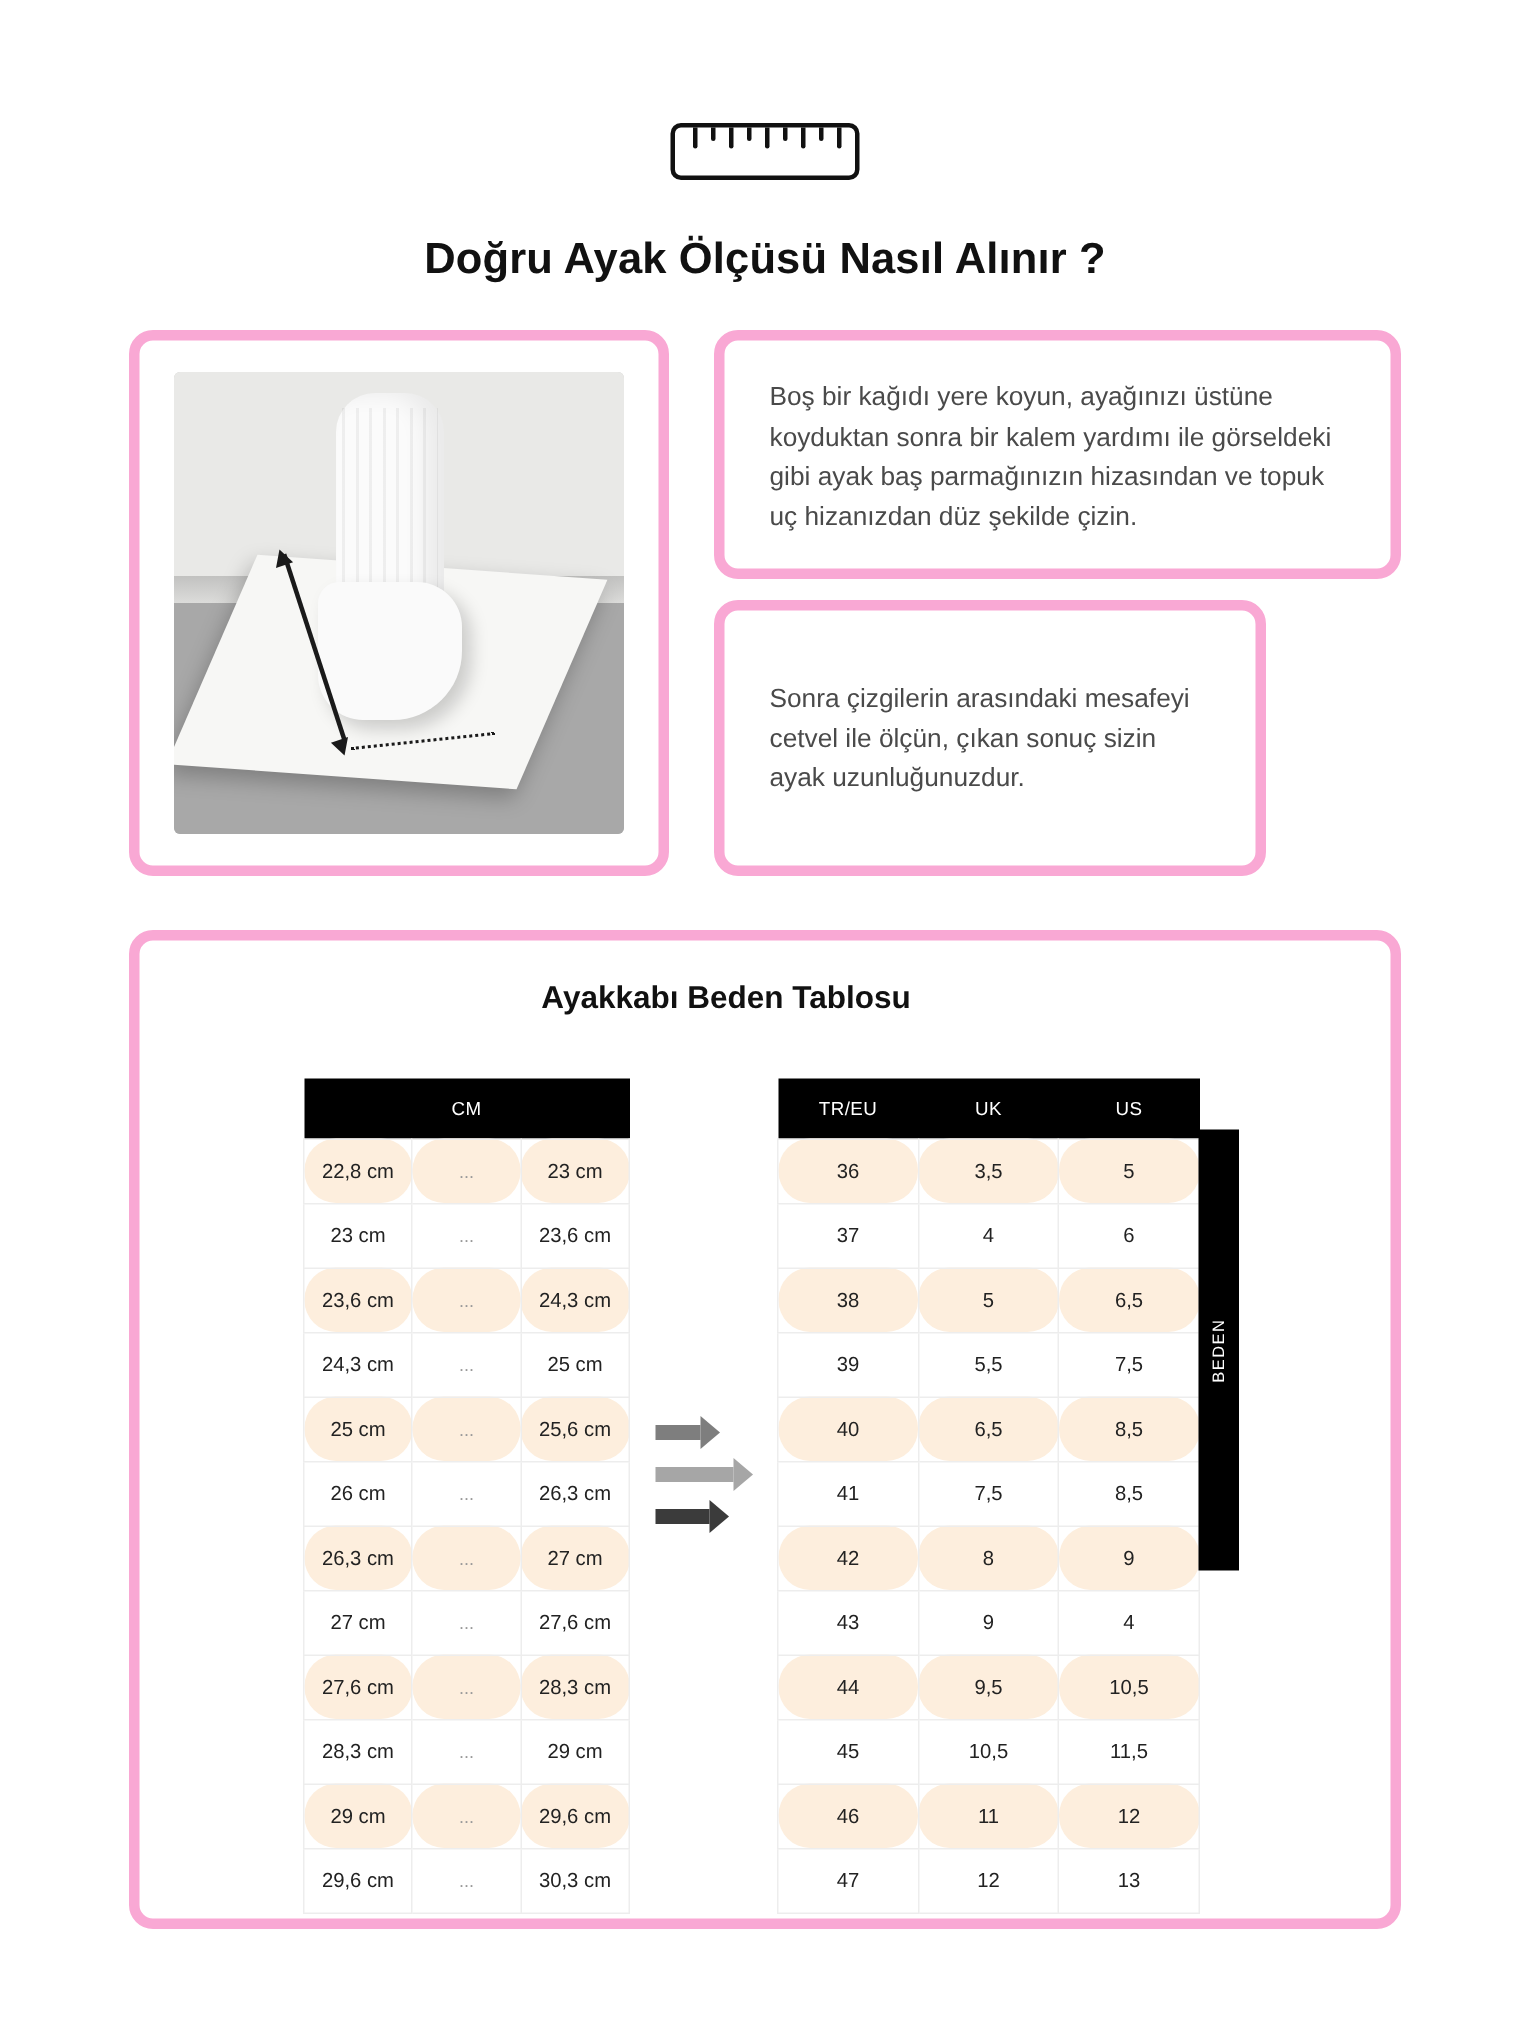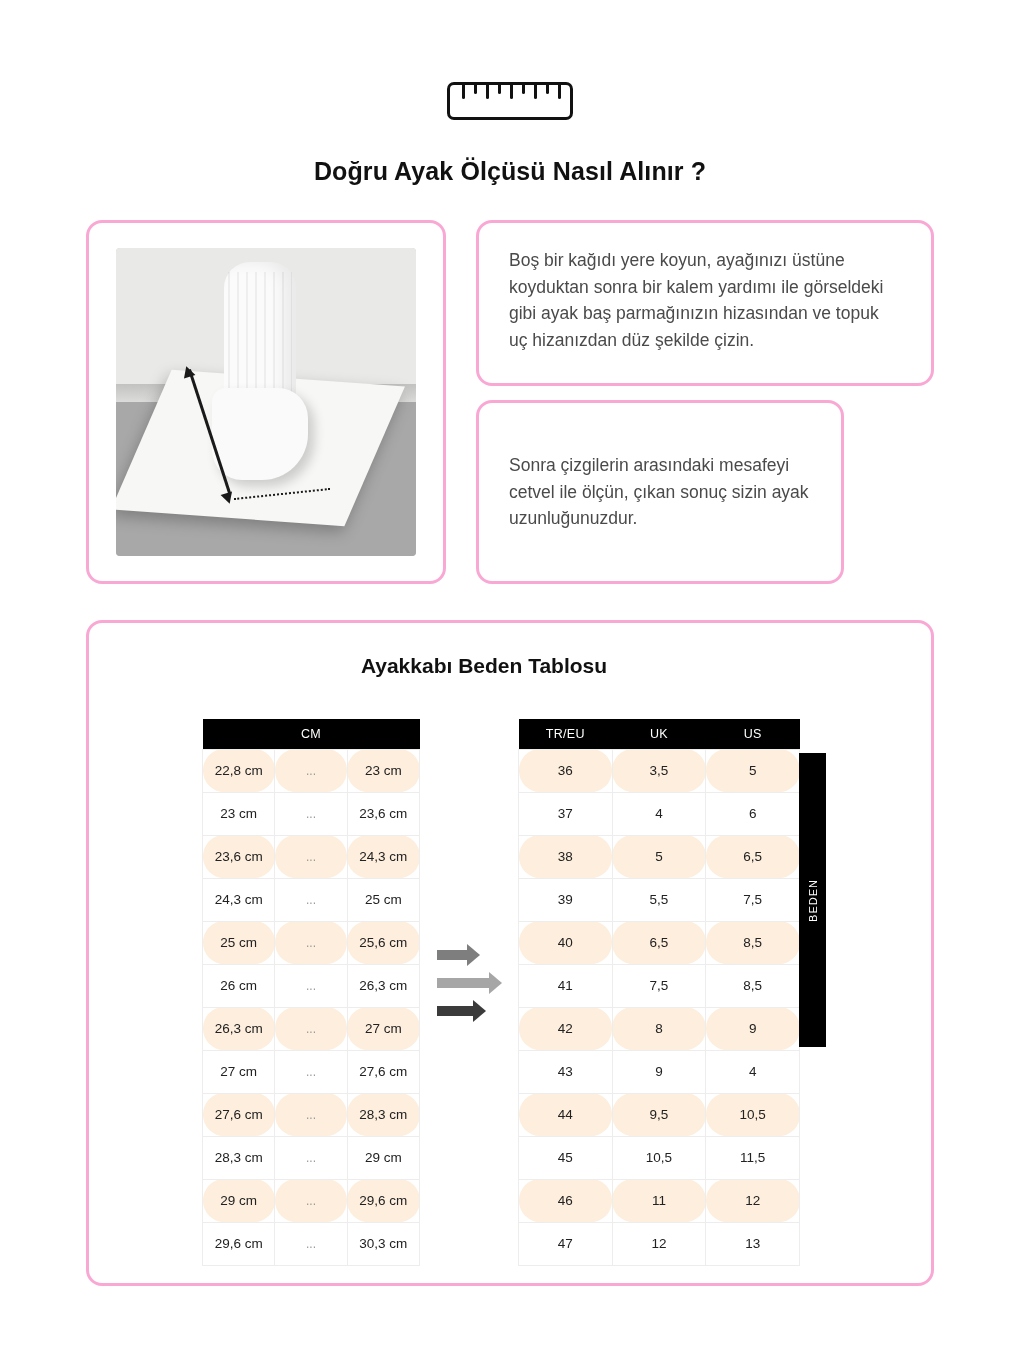--- a/index.html
+++ b/index.html
@@ -45,31 +45,31 @@
     border-radius: 0 0 2px 2px;
   }
 
   
   .main-title {
     position: absolute;
     top: 157px;
     left: 0;
     width: 1020px;
     text-align: center;
-    font-size: 25px;
+    font-size: 29px;
     font-weight: bold;
     letter-spacing: 0.1px;
     color: #111;
   }
 
   
   .card {
     position: absolute;
     background: #fff;
-    border: 3px solid #f9a8d4;
+    border: 7px solid #f9a8d4;
     border-radius: 16px;
   }
   .card-photo {
     left: 86px;
     top: 220px;
     width: 360px;
     height: 364px;
     display: flex;
     align-items: center;
     justify-content: center;
@@ -231,21 +231,21 @@
     top: 719px;
     width: 282px;
     border-collapse: collapse;
     table-layout: fixed;
   }
   .cm-table th, .size-table th {
     background: #000;
     color: #fff;
     font-size: 12.5px;
     font-weight: normal;
-    height: 30px;
+    height: 40px;
     letter-spacing: 0.3px;
   }
   .cm-table td, .size-table td {
     height: 43px;
     text-align: center;
     font-size: 13.5px;
     color: #222;
     border: 1px solid #ededed;
     background: #fff;
   }

